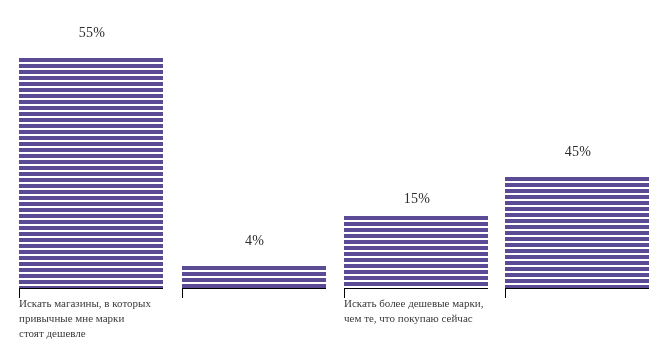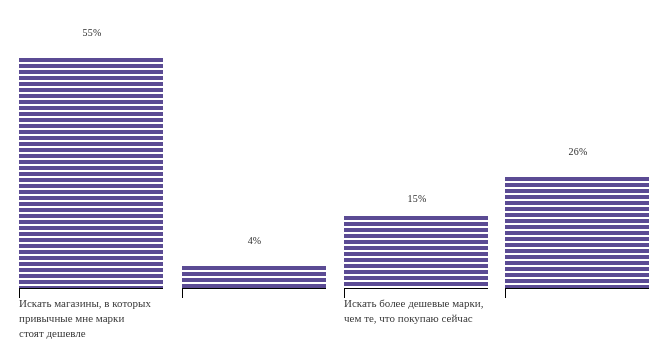--- a/index.html
+++ b/index.html
@@ -51,21 +51,21 @@
     background-position: left bottom;
   }
 
   
   .value-box {
     position: absolute;
     box-sizing: border-box;
     border: 1px solid var(--bar-color);
     background: #ffffff;
     color: #2b2b2b;
-    font-size: 10px;
+    font-size: 14px;
     line-height: 1;
     text-align: center;
     display: flex;
     align-items: center;
     justify-content: center;
     letter-spacing: 0.2px;
     white-space: nowrap;
   }
 
   .leader-line {
@@ -136,21 +136,21 @@
       <div class="leader-line" style="left:73px; top:204px; height:12px;"></div>
       <div class="bar" style="top:216px; height:72px; --bar-color:#5B4B94;"></div>
       <div class="baseline" style="top:288px;"></div>
       <div class="baseline-tick" style="top:288px; height:10px;"></div>
       <div class="category-label" style="top:296px; width:165px;">Искать более дешевые марки,
 чем те, что покупаю сейчас</div>
     </div>
 
     <div class="bar-group" style="left:505px; width:144px;">
       <div class="value-box" style="left:54px; top:138px; width:38px; height:27px;">
-        <span>26%</span>
+        <span>45%</span>
       </div>
       <div class="leader-line" style="left:73px; top:165px; height:12px;"></div>
       <div class="bar" style="top:177px; height:111px; --bar-color:#5B4B94;"></div>
       <div class="baseline" style="top:288px;"></div>
       <div class="baseline-tick" style="top:288px; height:10px;"></div>
     </div>
 
   </div>
 </div>
 

